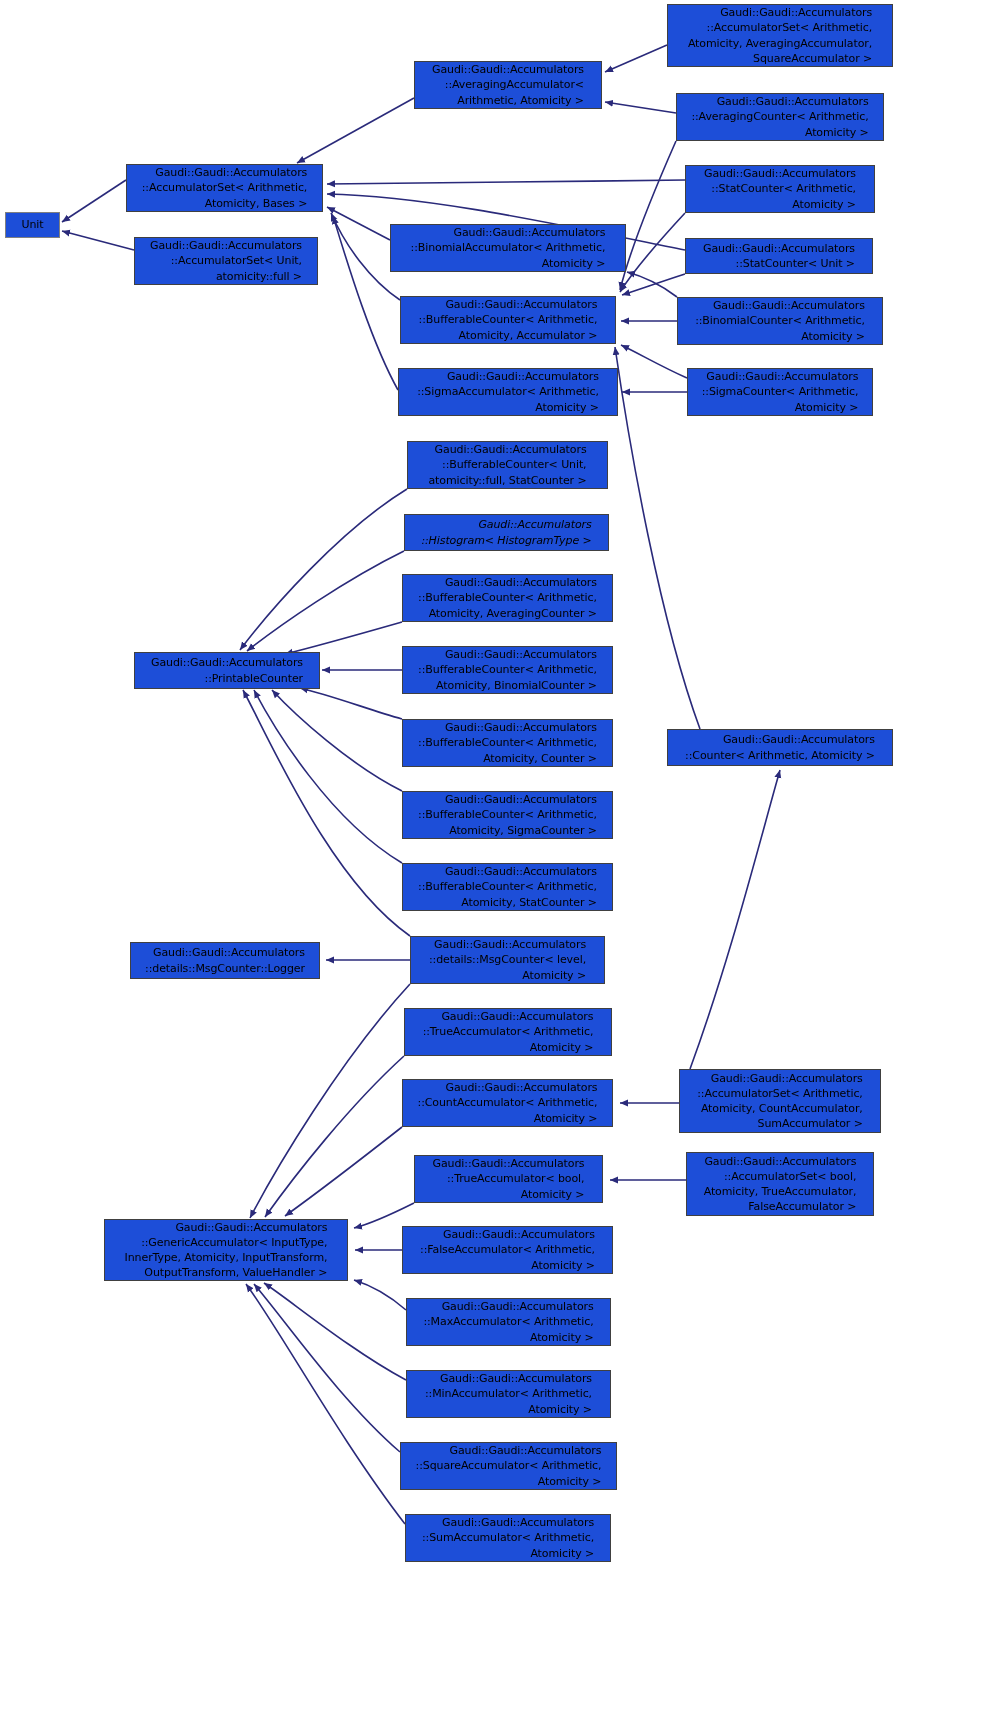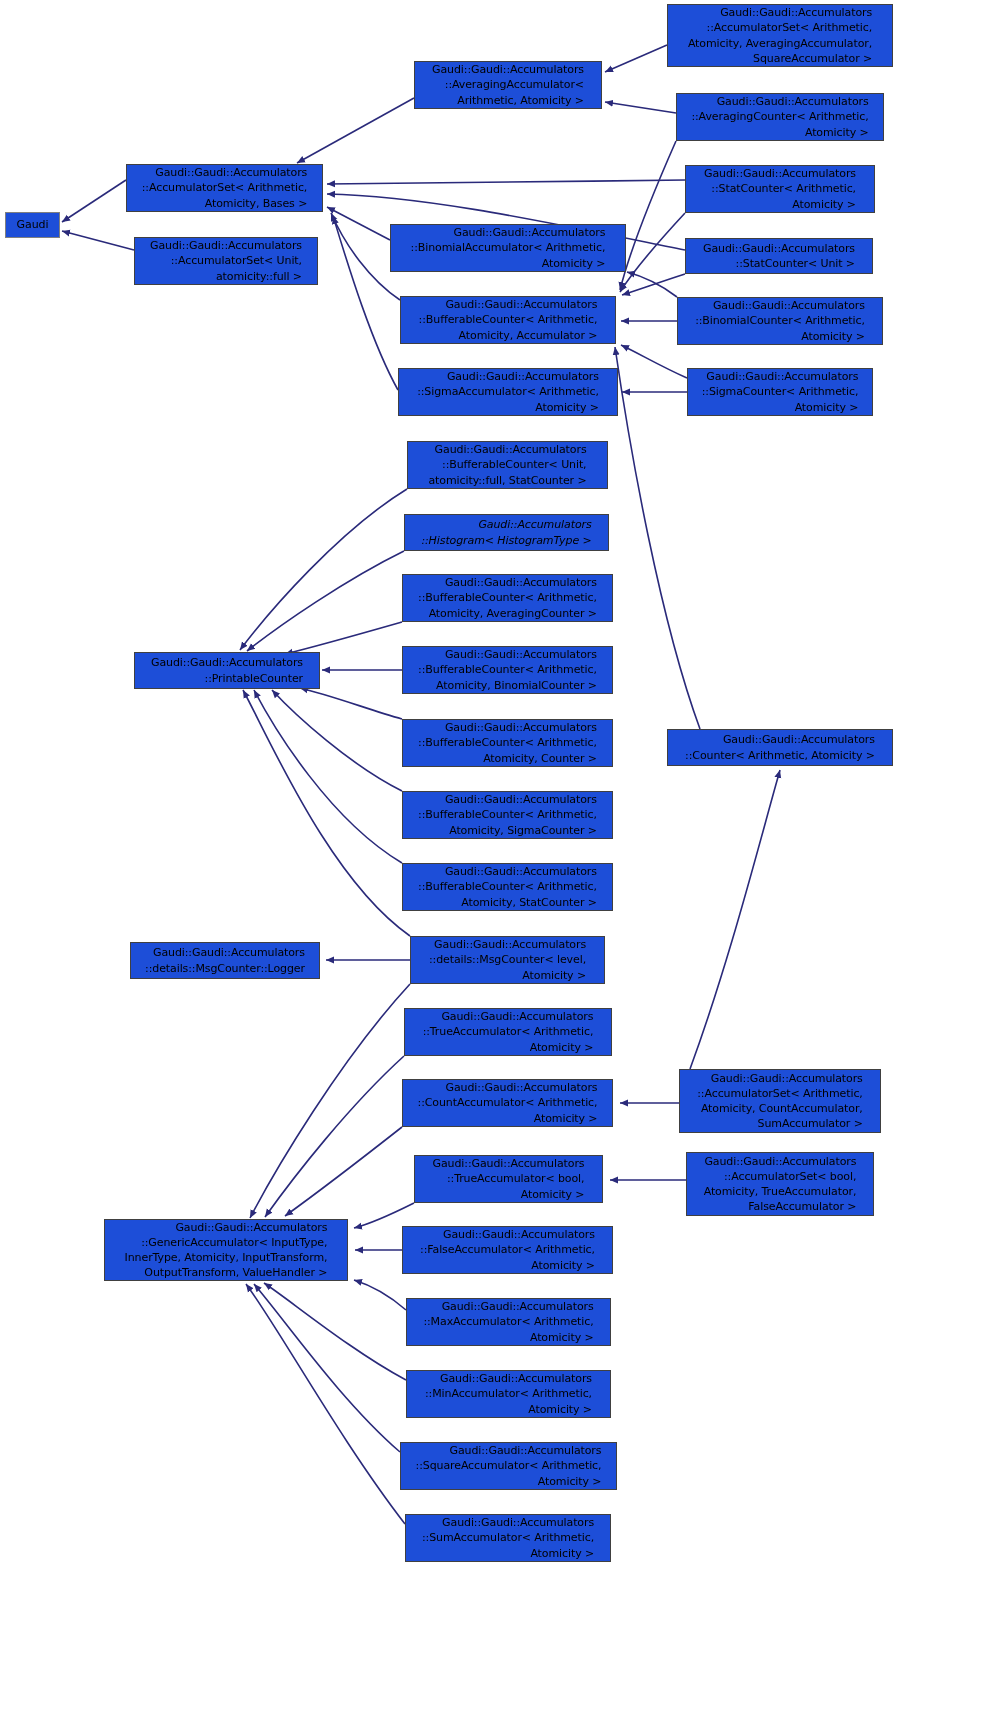--- a/index.html
+++ b/index.html
@@ -75,21 +75,21 @@
         <path d="M 414 1203 C 390 1215 370 1224 354 1228" stroke="#2a2a7a" marker-end="url(#arr)"></path>
         <path d="M 686 1180 L 610 1180" stroke="#2a2a7a" marker-end="url(#arr)"></path>
         <path d="M 402 1250 L 355 1250" stroke="#2a2a7a" marker-end="url(#arr)"></path>
         <path d="M 406 1310 C 390 1296 370 1285 354 1280" stroke="#2a2a7a" marker-end="url(#arr)"></path>
         <path d="M 406 1380 C 350 1350 290 1300 264 1283" stroke="#2a2a7a" marker-end="url(#arr)"></path>
         <path d="M 400 1452 C 340 1400 285 1320 254 1284" stroke="#2a2a7a" marker-end="url(#arr)"></path>
         <path d="M 405 1524 C 340 1440 280 1330 246 1284" stroke="#2a2a7a" marker-end="url(#arr)"></path>
       </g>
   </svg>
   <div id="node-layer">
-      <div class="node thin" style="left: 5px; top: 212px; width: 55px; height: 26px;">Gaudi</div>
+      <div class="node thin" style="left: 5px; top: 212px; width: 55px; height: 26px;">Unit</div>
       <div class="node" style="left: 126px; top: 164px; width: 197px; height: 48px;">Gaudi::Gaudi::Accumulators
 ::AccumulatorSet&lt; Arithmetic,
 Atomicity, Bases &gt;</div>
       <div class="node" style="left: 134px; top: 237px; width: 184px; height: 48px;">Gaudi::Gaudi::Accumulators
 ::AccumulatorSet&lt; Unit,
 atomicity::full &gt;</div>
       <div class="node" style="left: 414px; top: 61px; width: 188px; height: 48px;">Gaudi::Gaudi::Accumulators
 ::AveragingAccumulator&lt;
 Arithmetic, Atomicity &gt;</div>
       <div class="node" style="left: 667px; top: 4px; width: 226px; height: 63px;">Gaudi::Gaudi::Accumulators

